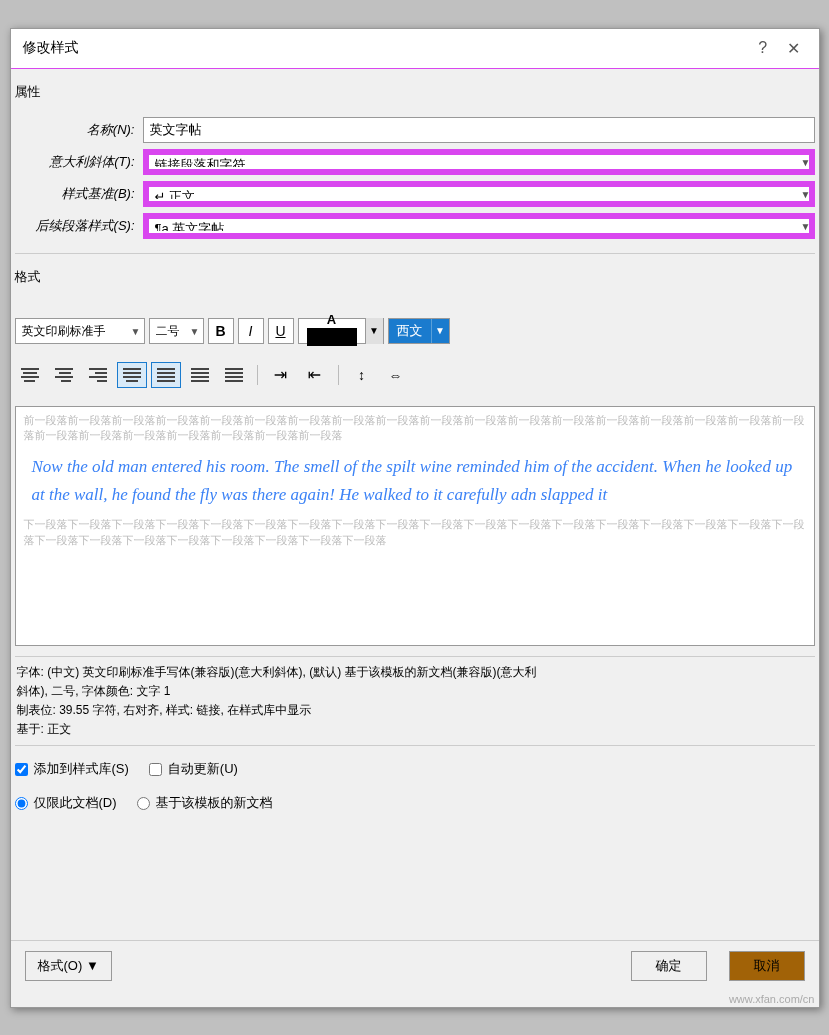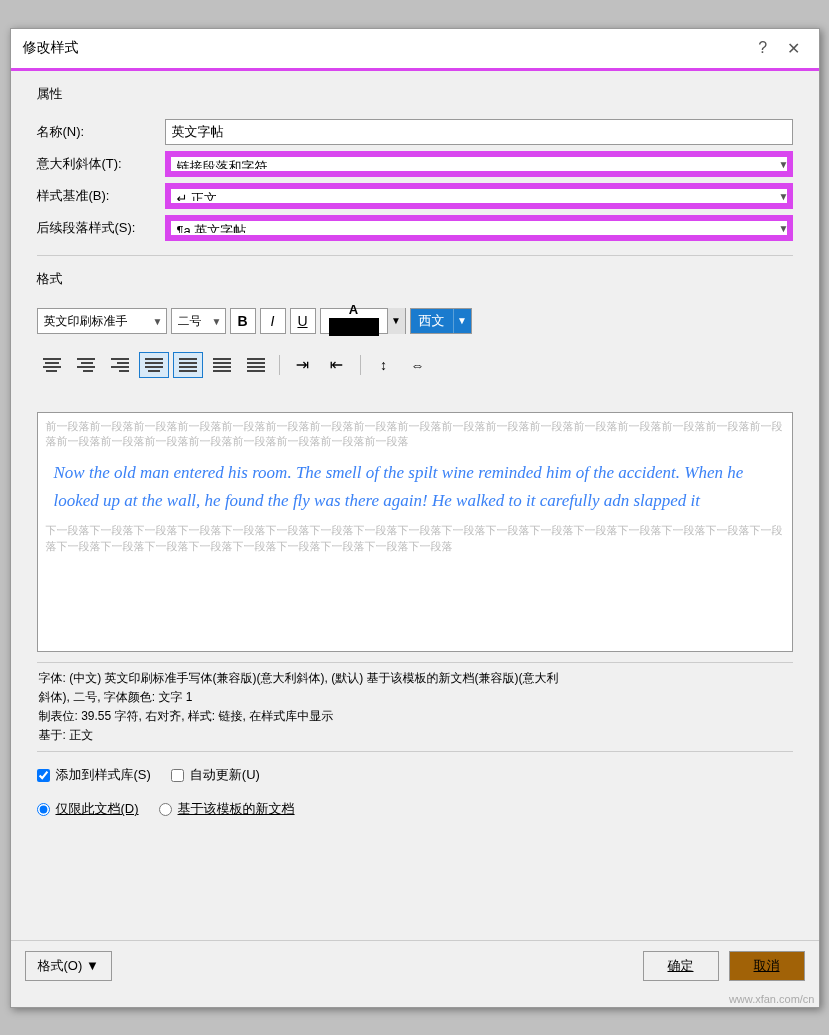--- a/index.html
+++ b/index.html
@@ -20,42 +20,42 @@
       min-height: 980px;
       display: flex;
       flex-direction: column;
     }
     .title-bar {
       background: #fff;
       display: flex;
       align-items: center;
       justify-content: space-between;
       padding: 8px 12px;
-      border-bottom: 3px solid #d946ef;
+      border-bottom: 1px solid #d946ef;
     }
     .title-bar-title {
       font-size: 14px;
       font-weight: normal;
       color: #000;
     }
     .title-bar-controls {
       display: flex;
       gap: 8px;
       align-items: center;
     }
     .title-bar-btn {
       background: none;
       border: none;
       cursor: pointer;
       font-size: 16px;
       color: #555;
       padding: 2px 6px;
     }
     .dialog-body {
-      padding: 14px 26px;
+      padding: 14px 4px;
       flex: 1;
       display: flex;
       flex-direction: column;
       gap: 10px;
     }
     .section-label {
       font-size: 13px;
       color: #000;
       margin-bottom: 6px;
     }
@@ -64,23 +64,25 @@
       flex-direction: column;
       gap: 6px;
     }
     .field-row {
       display: flex;
       align-items: center;
       gap: 8px;
     }
     .field-label {
       width: 120px;
+      text-align: right;
       color: #000;
       font-size: 13px;
       flex-shrink: 0;
+      font-style: italic;
     }
     .field-input {
       flex: 1;
       height: 26px;
       border: 1px solid #999;
       padding: 2px 6px;
       font-size: 13px;
       background: #fff;
       outline: none;
     }
@@ -116,20 +118,21 @@
       margin: 4px 0;
     }
     
     .toolbar-row {
       display: flex;
       align-items: flex-start;
       gap: 4px;
       flex-wrap: wrap;
       background: #f0f0f0;
       padding: 4px 0;
+      margin-top: 12px;
     }
     .toolbar-select-wrapper {
       position: relative;
       display: inline-flex;
       align-items: center;
     }
     .toolbar-select-wrapper select {
       height: 26px;
       border: 1px solid #999;
       padding: 2px 20px 2px 6px;
@@ -224,21 +227,21 @@
       background: #bbb;
       margin: 0 4px;
     }
     
     .preview-area {
       border: 1px solid #999;
       background: #fff;
       min-height: 240px;
       position: relative;
       overflow: hidden;
-      margin-top: 20px;
+      margin-top: 4px;
     }
     .preview-placeholder-text {
       font-size: 11px;
       color: #bbb;
       line-height: 1.4;
       padding: 6px 8px;
     }
     .preview-main-text {
       font-size: 17px;
       font-style: italic;
@@ -281,21 +284,20 @@
       display: flex;
       align-items: center;
       gap: 20px;
       padding: 2px 0;
     }
     .radio-item {
       display: flex;
       align-items: center;
       gap: 6px;
       cursor: pointer;
-      text-decoration: underline;
     }
     
     .bottom-row {
       display: flex;
       align-items: center;
       justify-content: space-between;
       padding: 10px 14px 12px 14px;
       border-top: 1px solid #ccc;
       background: #f0f0f0;
     }
@@ -304,22 +306,21 @@
       align-items: center;
       gap: 2px;
       padding: 5px 12px;
       border: 1px solid #999;
       background: #f0f0f0;
       cursor: pointer;
       font-size: 13px;
     }
     .action-btns {
       display: flex;
-      gap: 10px;
-      text-decoration: underline;
+      gap: 22px;
     }
     .ok-btn, .cancel-btn {
       padding: 5px 24px;
       border: 1px solid #999;
       cursor: pointer;
       font-size: 13px;
       height: 30px;
     }
     .ok-btn {
       background: #f0f0f0;

